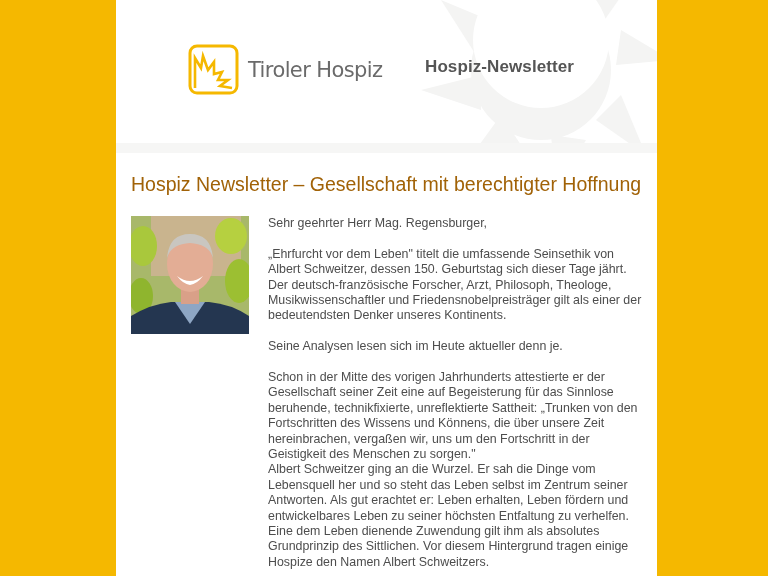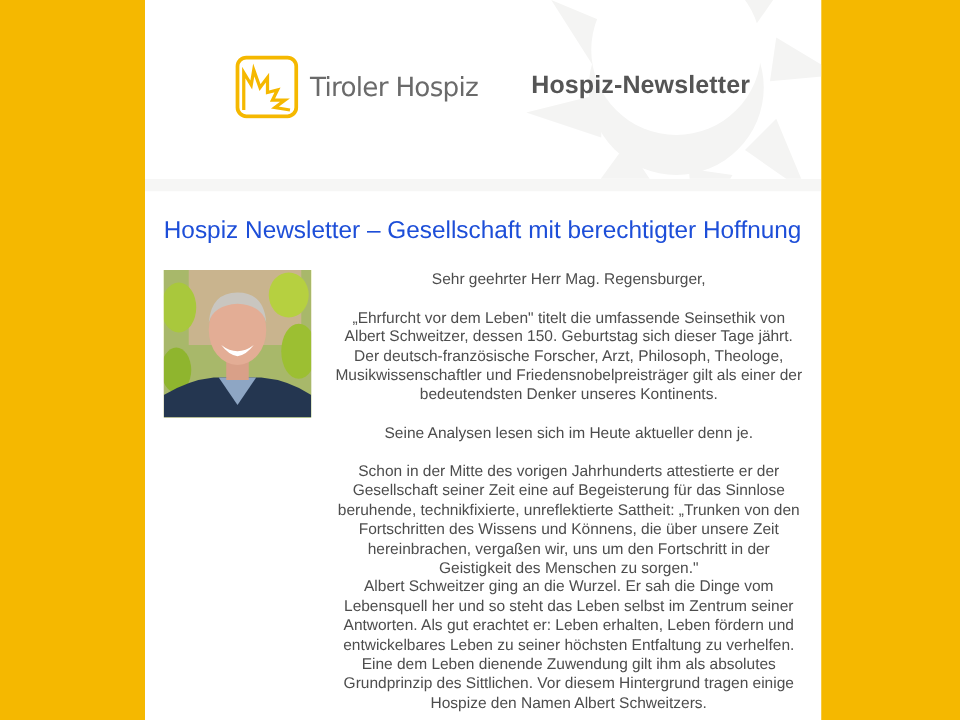--- a/index.html
+++ b/index.html
@@ -21,37 +21,37 @@
     .logo {
       position: absolute; left: 24px; top: 44px; display: flex; align-items: center; padding-left: 48px;
     }
     .logo-mark { width: 51px; height: 51px; }
     .logo-text {
       margin-left: 9px; color: #6a6a6a; font-size: 21px; line-height: 22px;
       font-family: "DejaVu Sans", sans-serif; letter-spacing: -0.6px;
     }
     .logo-text div { white-space: nowrap; }
     .header-title {
-      position: absolute; left: 309px; top: 57px; font-size: 20px; font-weight: bold;
+      position: absolute; left: 309px; top: 57px; font-size: 17px; font-weight: bold;
       color: #555555; font-family: "Liberation Sans", sans-serif; letter-spacing: 0.1px;
     }
     .band { height: 10px; background: #f6f6f5; }
     .content { position: relative; padding: 0 15px; }
     .article-title {
-      margin: 20px 0 0 0; font-size: 19.5px; font-weight: normal; color: #1d4ed8;
+      margin: 20px 0 0 0; font-size: 19.5px; font-weight: normal; color: #a16207;
       white-space: nowrap;
     }
     .article-body { display: flex; margin-top: 20px; }
     .portrait {
       width: 118px; height: 118px; flex: 0 0 118px; margin-right: 19px;
       position: relative; overflow: hidden;
       background: linear-gradient(160deg, #9fbf3a 0%, #c7d84a 30%, #b8a77a 55%, #8fb03a 100%);
     }
     .text { width: 376px; font-size: 12.4px; line-height: 15.4px; color: #4d4d4d; }
-    .text p { margin: 0 0 15.4px 0; text-align: center; }
+    .text p { margin: 0 0 15.4px 0; }
   </style>
 </head>
 <body>
 
 <div class="container">
   <div class="header">
     <svg class="watermark" viewBox="0 0 320 320">
       <g fill="#f4f4f3">
         <circle cx="160" cy="160" r="70"></circle>
         <polygon points="160,40 180,95 140,95"></polygon>

